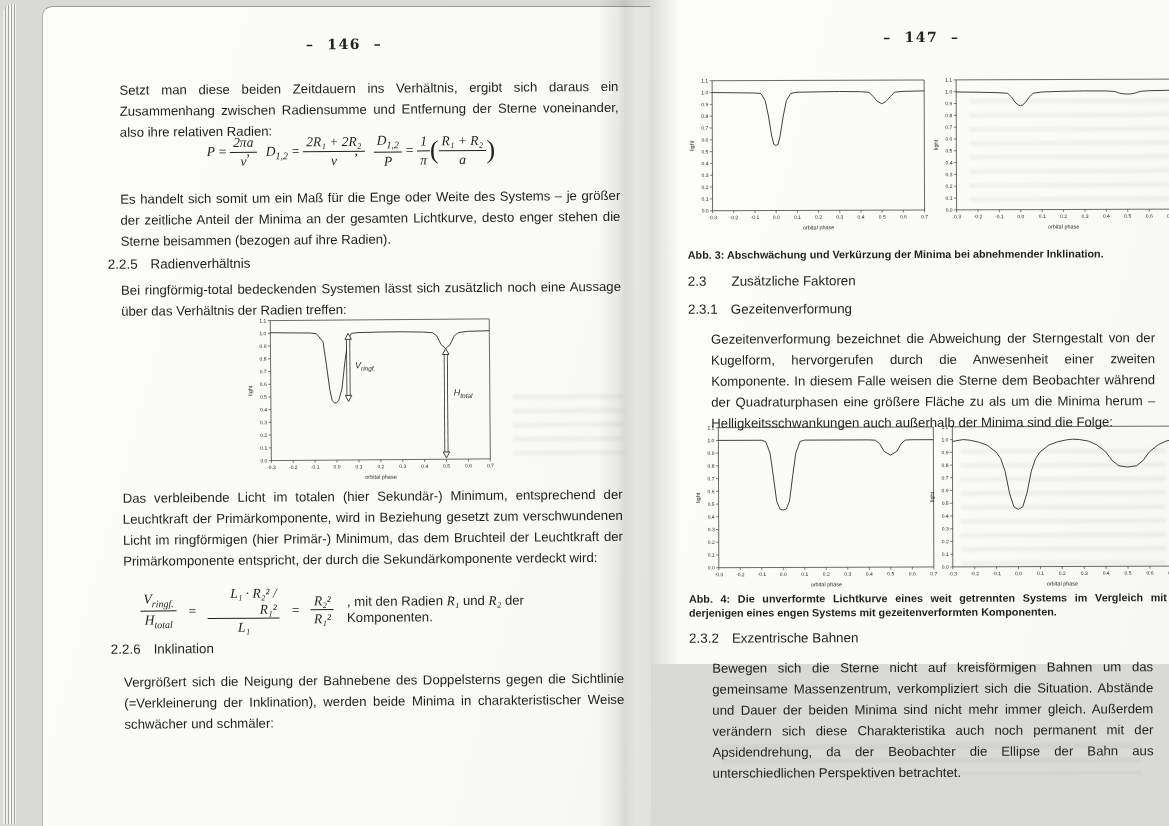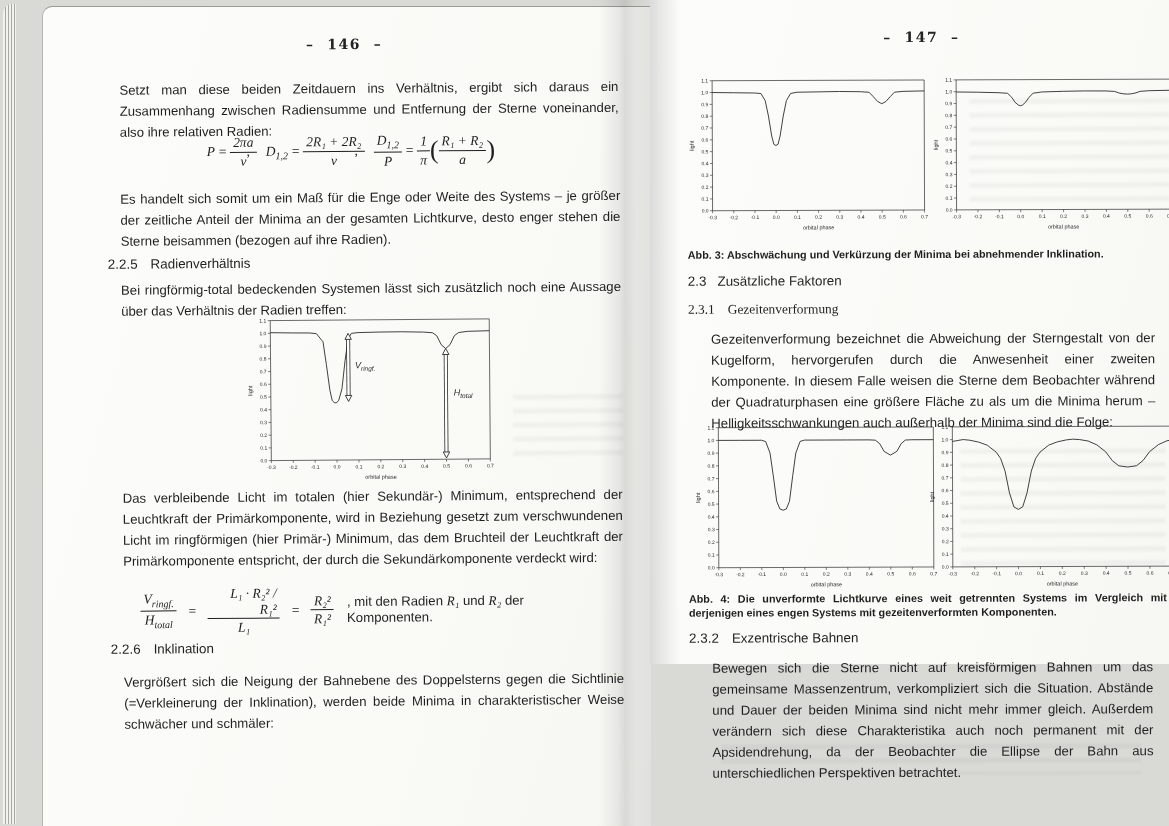--- a/index.html
+++ b/index.html
@@ -297,26 +297,26 @@
             <text x="216.6" y="145.5" font-size="5" text-anchor="middle" fill="#2b2b2b">0.6</text>
             <line x1="238" y1="137" x2="238" y2="139.5" stroke="#2b2b2b" stroke-width="0.6"></line>
             <text x="238" y="145.5" font-size="5" text-anchor="middle" fill="#2b2b2b">0.7</text>
             <text x="131" y="156" font-size="5.5" text-anchor="middle" fill="#2b2b2b">orbital phase</text>
             <text x="5.5" y="72" font-size="5.5" text-anchor="middle" fill="#2b2b2b" transform="rotate(-90 5.5 72)">light</text>
             <polyline points="24.0,19.1 45.4,19.4 66.8,20.0 75.4,20.6 79.6,24.7 82.8,29.5 86.1,32.4 88.2,33.0 90.3,32.4 93.5,29.5 96.8,24.7 101.0,20.6 109.6,19.4 131.0,18.8 152.4,18.5 173.8,18.6 182.4,19.1 186.6,20.6 190.9,21.5 195.2,21.8 199.5,21.5 203.8,20.6 208.0,19.1 216.6,18.5 238.0,18.1" fill="none" stroke="#2b2b2b" stroke-width="0.9" stroke-linejoin="round"></polyline>
           </svg></div>
 
       <div class="caption" style="left:38px;top:248px;width:472px;">Abb. 3: Abschwächung und Verkürzung der Minima bei abnehmender Inklination.</div>
 
-      <div class="heading" style="left:38px;top:273px;gap:11px;">
+      <div class="heading" style="left:38px;top:273px;gap:25px;">
         <span>2.3</span>
         <span>Zusätzliche Faktoren</span>
       </div>
 
-      <div class="heading" style="left:38px;top:301px;font-family:Liberation Serif, serif;">
+      <div class="heading" style="left:38px;top:301px;">
         <span>2.3.1</span>
         <span>Gezeitenverformung</span>
       </div>
 
       <div class="para" style="left:61px;top:328px;width:444px;">Gezeitenverformung bezeichnet die Abweichung der Sterngestalt von der Kugelform, hervorgerufen durch die Anwesenheit einer zweiten Komponente. In diesem Falle weisen die Sterne dem Beobachter während der Quadraturphasen eine größere Fläche zu als um die Minima herum – Helligkeitsschwankungen auch außerhalb der Minima sind die Folge:</div>
 
       <div class="chart" style="left:44px;top:420px;width:246px;height:168px;"><svg width="246" height="168" viewBox="0 0 246 168">
             <rect x="24" y="7" width="215" height="140" fill="none" stroke="#2b2b2b" stroke-width="0.7"></rect>
             <line x1="21.5" y1="147" x2="24" y2="147" stroke="#2b2b2b" stroke-width="0.6"></line>
             <text x="20" y="148.8" font-size="5" text-anchor="end" fill="#2b2b2b">0.0</text>

